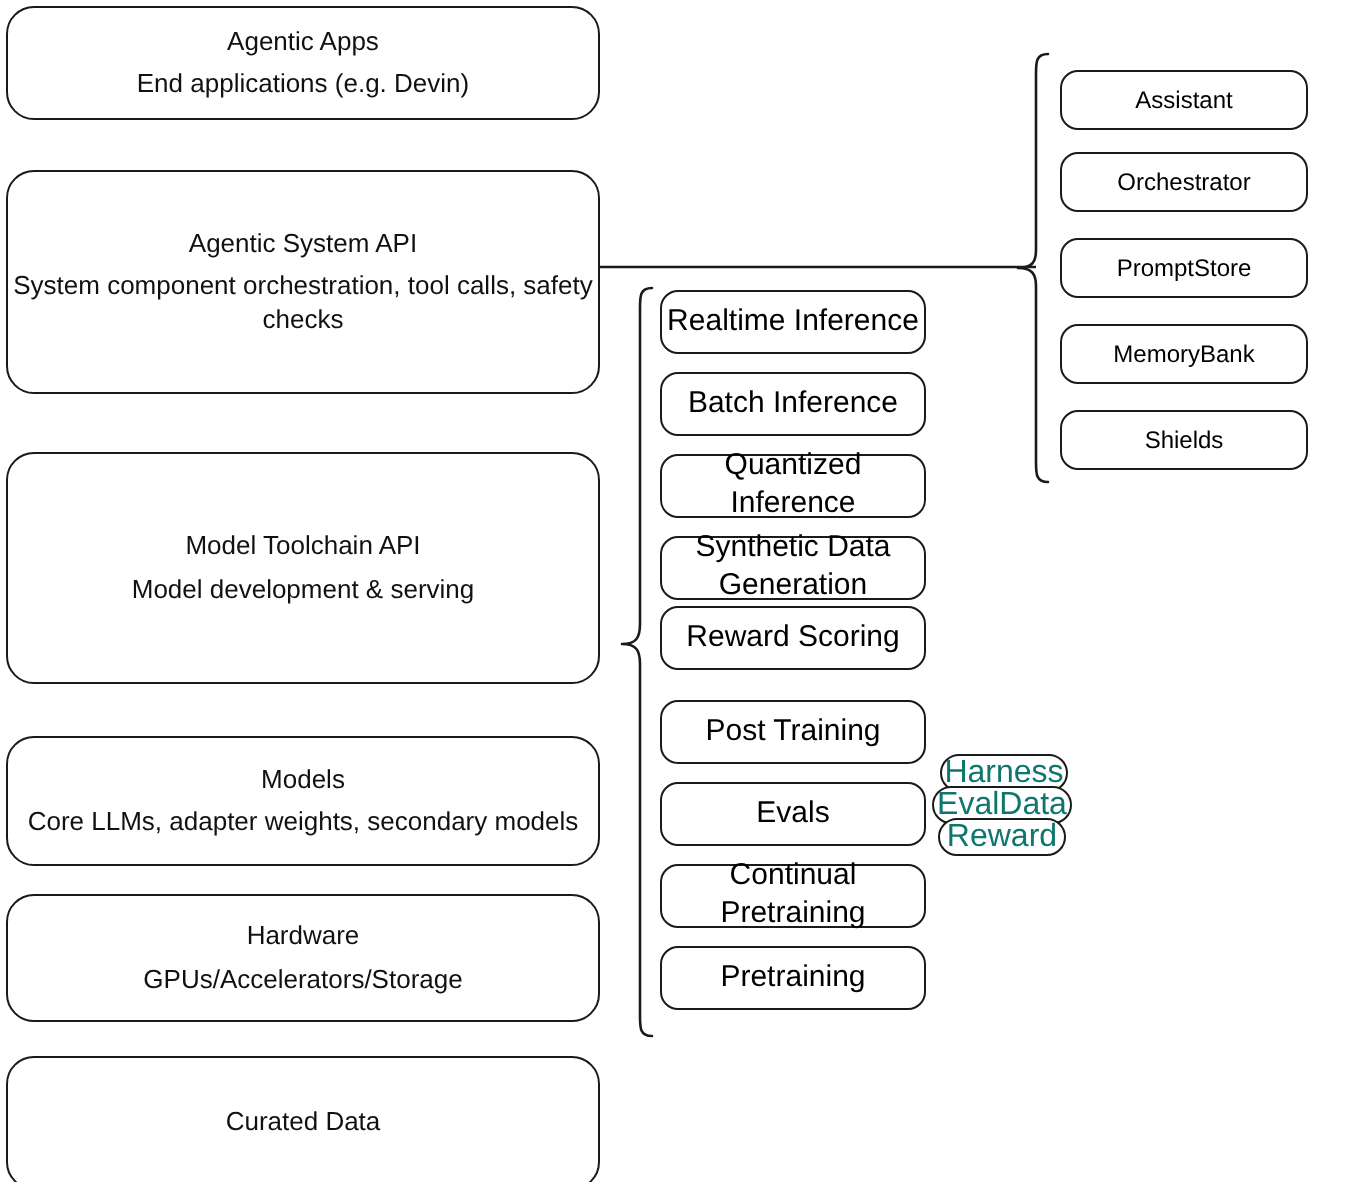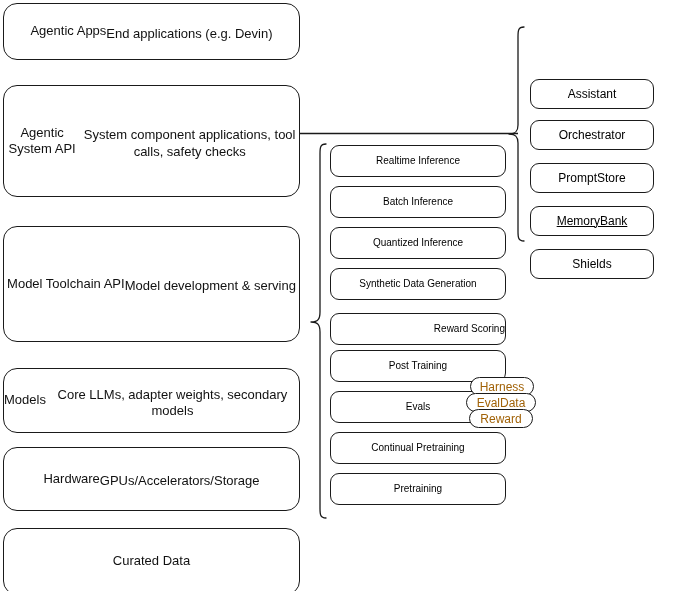--- a/index.html
+++ b/index.html
@@ -19,20 +19,21 @@
     overflow: hidden;
   }
   
   .rbox {
     position: absolute;
     box-sizing: border-box;
     background: #ffffff;
     border: 1.3px solid #1a1a1a;
     border-radius: 12px;
     display: flex;
+    flex-direction: column;
     align-items: center;
     justify-content: center;
     text-align: center;
     line-height: 1.25;
   }
   
   .layer-box {
     left: 3px;
     width: 297px;
     border-radius: 14px;
@@ -42,46 +43,45 @@
     color: #111111;
   }
   .layer-sub {
     font-size: 13px;
     color: #111111;
     margin-top: 5px;
   }
   
   .mid-box {
     left: 330px;
-    width: 176px;
+    width: 133px;
     height: 32px;
     border-radius: 9px;
-    font-size: 10px;
+    font-size: 15px;
   }
   
   .right-box {
     left: 530px;
     width: 124px;
     height: 30px;
     border-radius: 9px;
     font-size: 12px;
-    margin-top: 44px;
   }
   
   .pill {
     position: absolute;
     box-sizing: border-box;
     background: #ffffff;
     border: 1.3px solid #1a1a1a;
     border-radius: 999px;
     display: flex;
     align-items: center;
     justify-content: center;
-    font-size: 12px;
-    color: #a16207;
+    font-size: 16px;
+    color: #0f766e;
     z-index: 6;
   }
   
   .connector {
     position: absolute;
     z-index: 1;
   }
   .connector svg {
     display: block;
     overflow: visible;
@@ -92,21 +92,21 @@
 
 <div id="canvas">
 
   <div class="rbox layer-box" style="top:3px;height:57px;">
     <div class="layer-title">Agentic Apps</div>
     <div class="layer-sub">End applications (e.g. Devin)</div>
   </div>
 
   <div class="rbox layer-box" style="top:85px;height:112px;">
     <div class="layer-title">Agentic System API</div>
-    <div class="layer-sub">System component applications, tool calls, safety checks</div>
+    <div class="layer-sub">System component orchestration, tool calls, safety checks</div>
   </div>
 
   <div class="rbox layer-box" style="top:226px;height:116px;">
     <div class="layer-title">Model Toolchain API</div>
     <div class="layer-sub">Model development &amp; serving</div>
   </div>
 
   <div class="rbox layer-box" style="top:368px;height:65px;">
     <div class="layer-title">Models</div>
     <div class="layer-sub">Core LLMs, adapter weights, secondary models</div>
@@ -156,21 +156,21 @@
   </div>
   <div class="rbox mid-box" style="top:186px;">
     <span>Batch Inference</span>
   </div>
   <div class="rbox mid-box" style="top:227px;">
     <span>Quantized Inference</span>
   </div>
   <div class="rbox mid-box" style="top:268px;">
     <span>Synthetic Data Generation</span>
   </div>
-  <div class="rbox mid-box" style="top:313px;justify-content:flex-end;">
+  <div class="rbox mid-box" style="top:303px;">
     <span>Reward Scoring</span>
   </div>
   <div class="rbox mid-box" style="top:350px;">
     <span>Post Training</span>
   </div>
   <div class="rbox mid-box" style="top:391px;">
     <span>Evals</span>
   </div>
   <div class="rbox mid-box" style="top:432px;">
     <span>Continual Pretraining</span>
@@ -191,20 +191,20 @@
 
   <div class="rbox right-box" style="top:35px;">
     <span>Assistant</span>
   </div>
   <div class="rbox right-box" style="top:76px;">
     <span>Orchestrator</span>
   </div>
   <div class="rbox right-box" style="top:119px;">
     <span>PromptStore</span>
   </div>
-  <div class="rbox right-box" style="top:162px;text-decoration:underline;">
+  <div class="rbox right-box" style="top:162px;">
     <span>MemoryBank</span>
   </div>
   <div class="rbox right-box" style="top:205px;">
     <span>Shields</span>
   </div>
 
 </div>
 
 </body></html>

